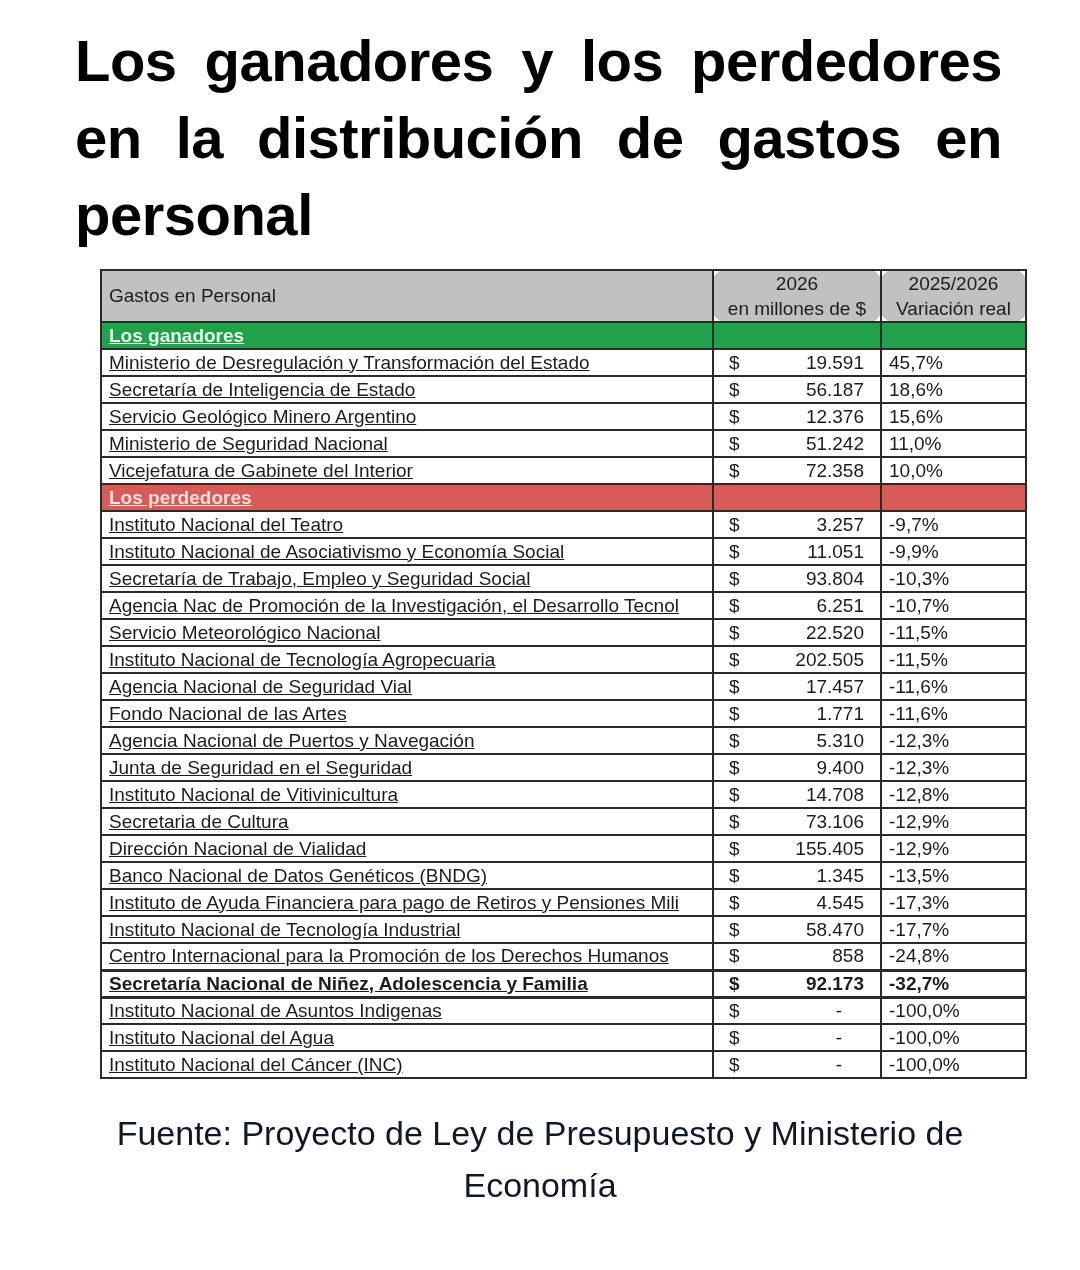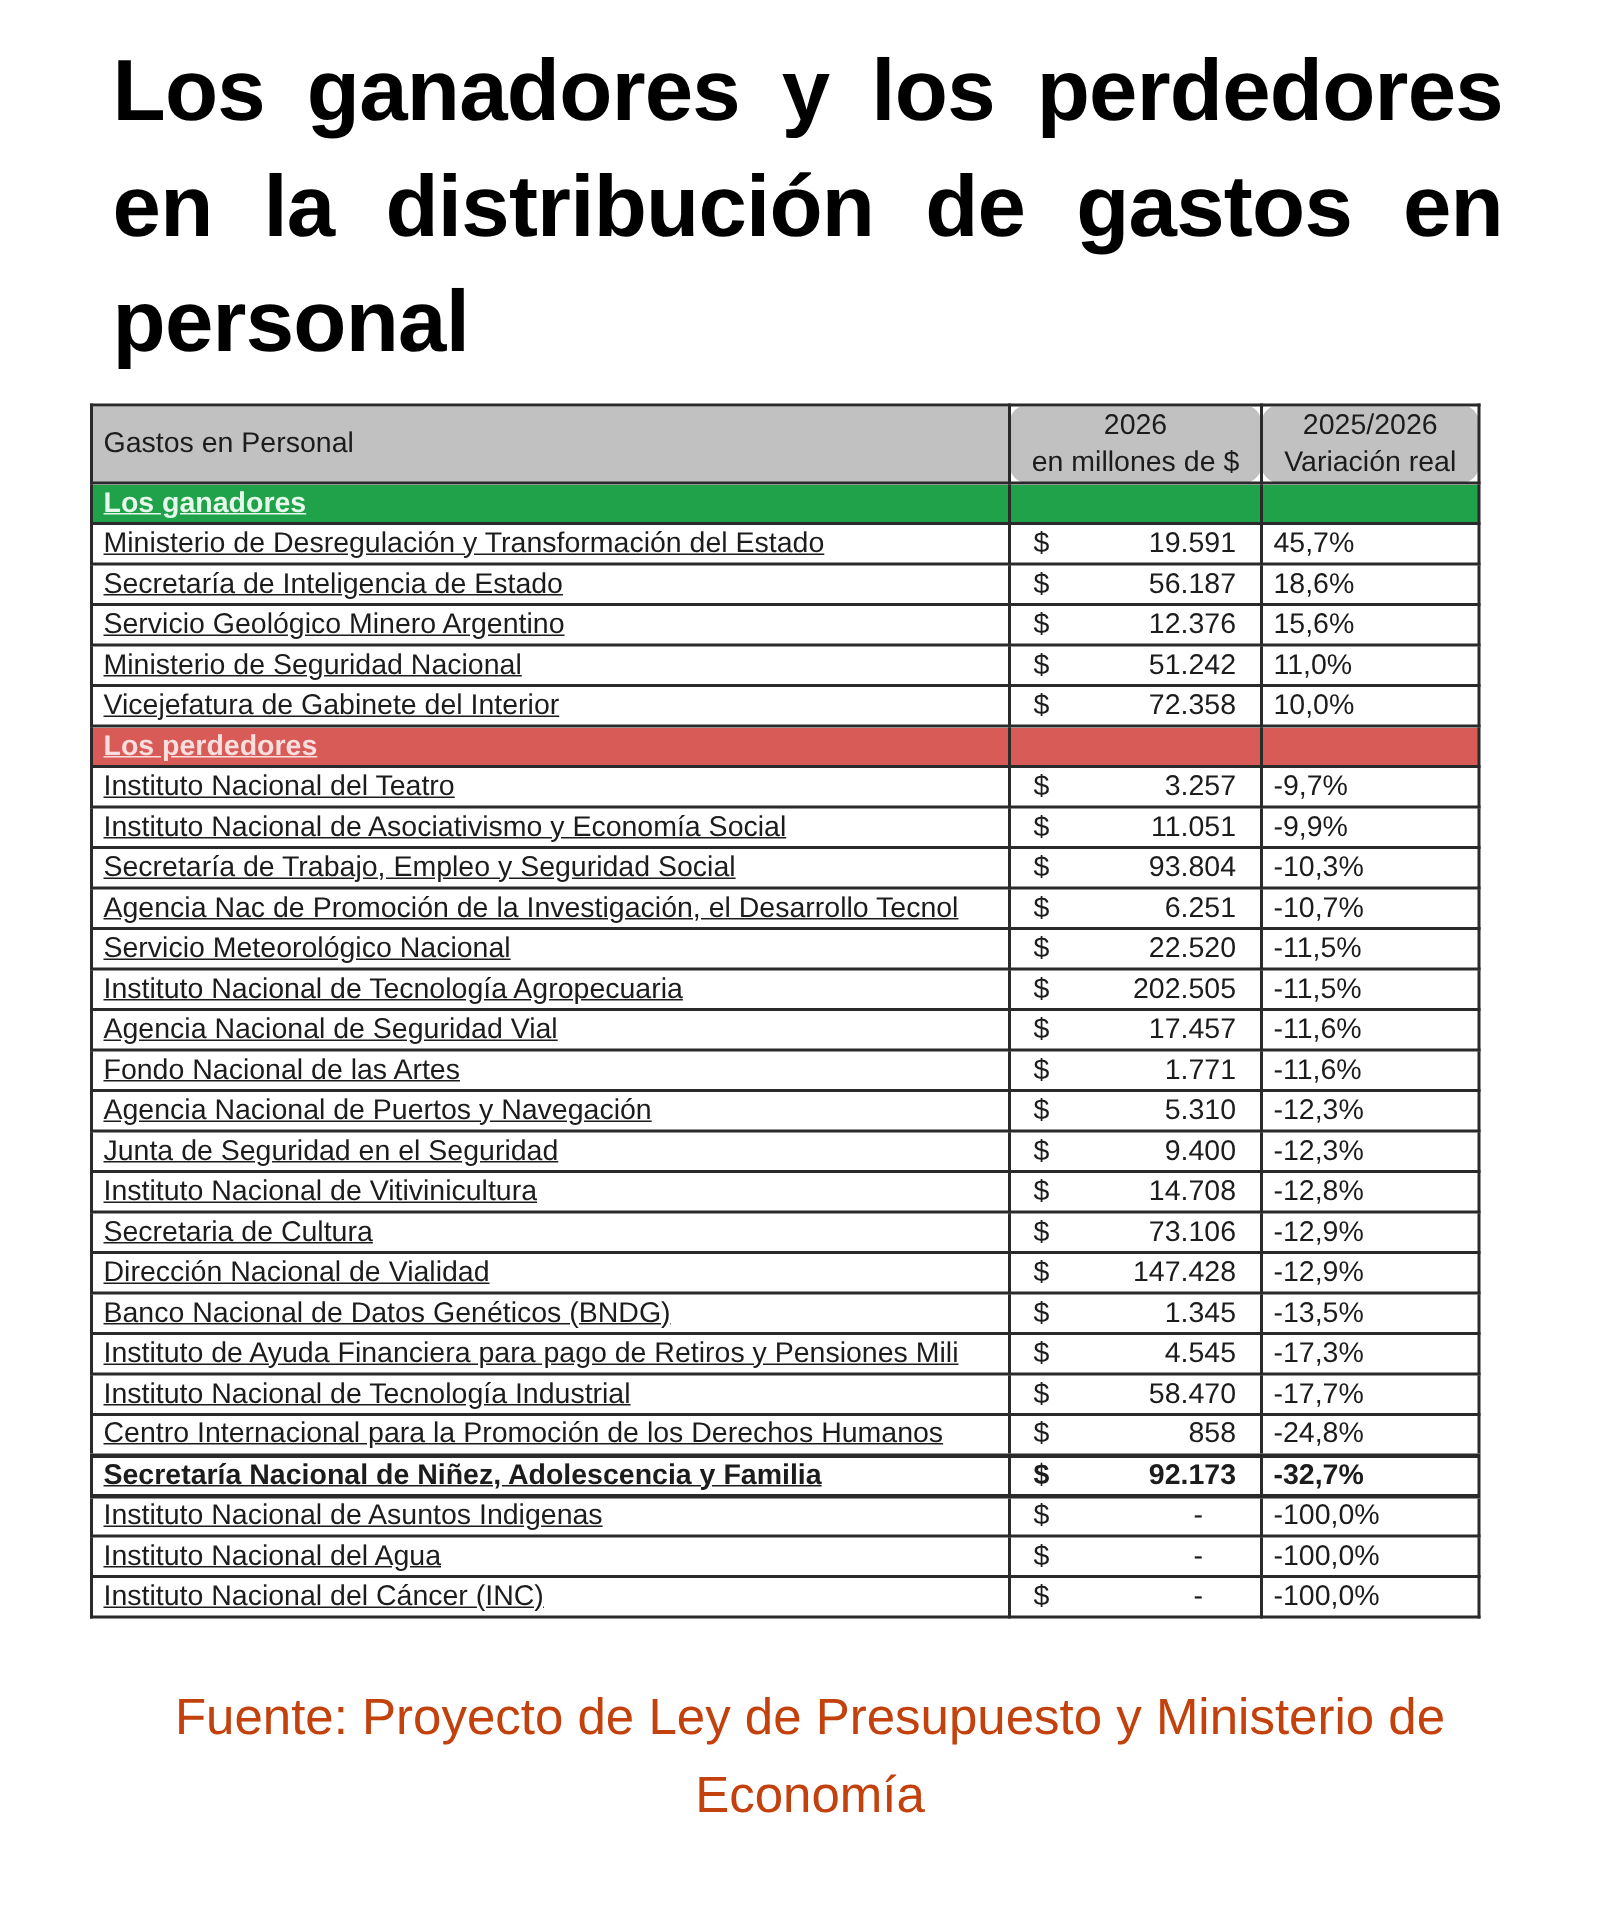--- a/index.html
+++ b/index.html
@@ -26,21 +26,21 @@
     text-align: justify;
     text-align-last: justify;
   }
   .title-line.last { text-align-last: left; }
 
   
   table.budget {
     border-collapse: collapse;
     table-layout: fixed;
     width: 925px;
-    margin-left: 60px;
+    margin-left: 100px;
     font-size: 19px;
     color: #1c1c1c;
   }
   table.budget th, table.budget td {
     border: 2px solid #2a2a2a;
     padding: 0 7px;
     white-space: nowrap;
     overflow: hidden;
     height: 27px;
   }
@@ -72,23 +72,23 @@
     font-weight: 700;
   }
   tr.bold-row td {
     font-weight: 700;
     border-top-width: 3px;
     border-bottom-width: 3px;
   }
 
   
   .source {
-    margin-top: 40px;
+    margin-top: 28px;
     text-align: center;
-    color: #c2410c;
+    color: #0f172a;
     font-size: 34px;
     line-height: 52px;
     font-weight: 400;
   }
 </style>
 </head>
 <body>
 
 <div class="page">
 
@@ -296,21 +296,21 @@
               <span class="amt">73.106</span>
             </div>
           </td>
           <td class="var-cell">-12,9%</td>
         </tr>
         <tr class="data-row">
           <td class="name-cell">Dirección Nacional de Vialidad</td>
           <td class="amount-cell">
             <div class="amount-inner">
               <span class="cur">$</span>
-              <span class="amt">147.428</span>
+              <span class="amt">155.405</span>
             </div>
           </td>
           <td class="var-cell">-12,9%</td>
         </tr>
         <tr class="data-row">
           <td class="name-cell">Banco Nacional de Datos Genéticos (BNDG)</td>
           <td class="amount-cell">
             <div class="amount-inner">
               <span class="cur">$</span>
               <span class="amt">1.345</span>

